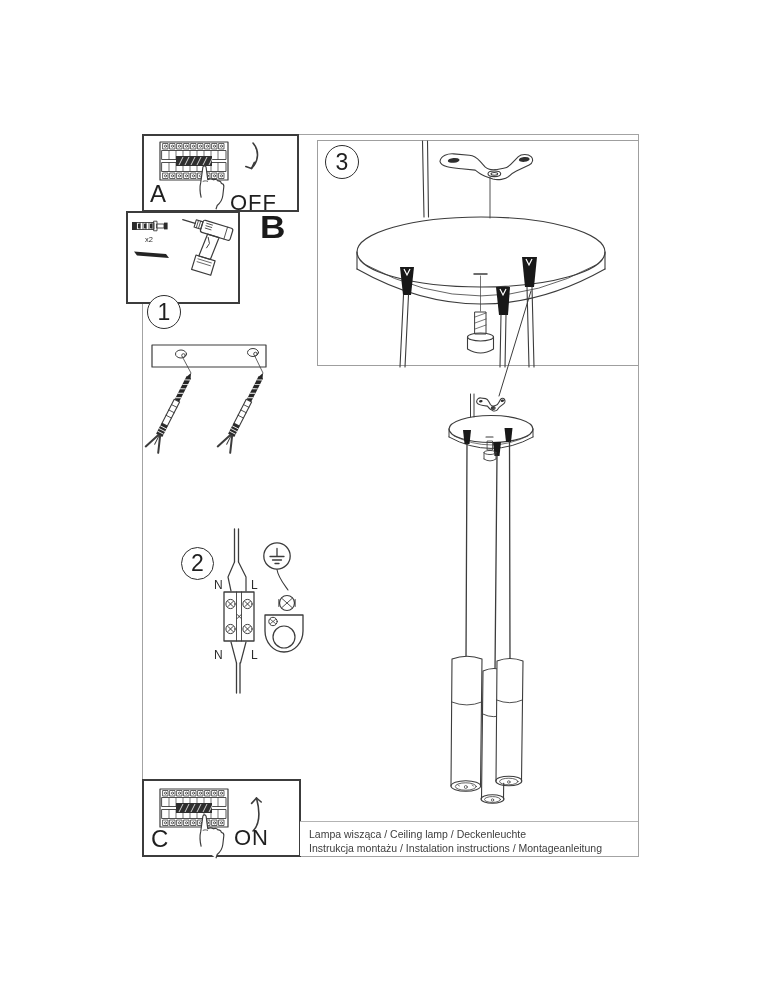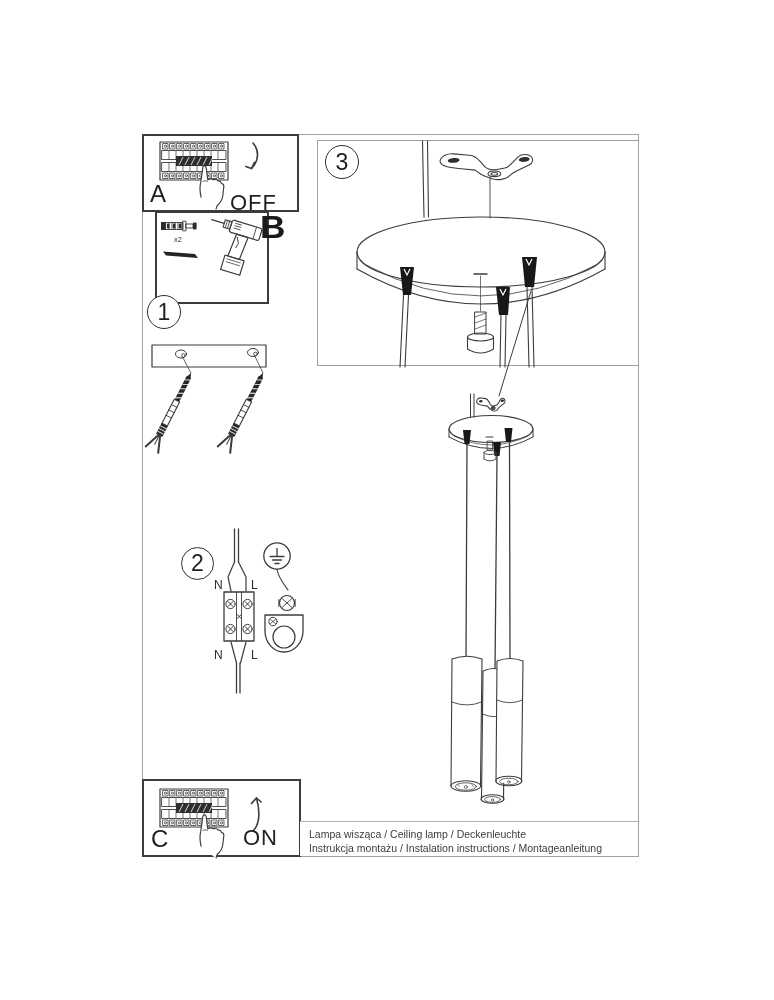--- a/index.html
+++ b/index.html
@@ -103,21 +103,21 @@
       </g>
       <g transform="translate(92,4)">
         <path class="ln" stroke-width="1.6" d="M17,3 C23,10 23.5,20 15.5,28.5"></path>
         <path class="ln" stroke-width="1.6" d="M15.5,28.5 L9.8,26.6 M15.5,28.5 L18.4,22.4"></path>
       </g>
     </svg>
     <div class="abs biglabel" style="left:6px;top:44px;">A</div>
     <div class="abs switchlabel" style="left:86px;top:42px;margin-top:12px;">OFF</div>
   </div>
 
-  <div class="abs stepbox" style="left:155px;top:211px;width:114px;height:93px;">
+  <div class="abs stepbox" style="left:126px;top:211px;width:114px;height:93px;">
     <svg width="114" height="77" viewBox="0 0 114 77">
       <g transform="translate(4,7)">
         <rect x="0" y="2" width="5" height="8" fill="#2b2b2b"></rect>
         <g class="ln" stroke-width="0.9">
           <rect x="5" y="2.5" width="17" height="7"></rect>
           <path d="M8,2.5 V9.5 M11,2.5 V9.5 M14,2.5 V9.5 M17,2.5 V9.5 M20,2.5 V9.5"></path>
         </g>
         <rect x="6" y="3.6" width="2.4" height="4.8" fill="#2b2b2b"></rect>
           <rect x="12" y="3.6" width="2.4" height="4.8" fill="#2b2b2b"></rect>
           <rect x="18" y="3.6" width="2.4" height="4.8" fill="#2b2b2b"></rect>
@@ -388,16 +388,16 @@
       <g transform="translate(49,28) scale(0.82)">
         <path d="M10,46 C8,38 8,33 9.5,27 L12,9 C12.4,6.6 15.6,6.6 16,9 L18,24 C20,22.8 23,22.8 25,24.2 C27,23 29.5,23.6 30.5,25.6 C32.5,25.2 34.4,26.6 34.6,28.6 C36.4,28.8 37.8,30.3 37.6,32.3 L36.4,43 C35.8,49 33,52.5 29.5,55.5 L28,60" fill="#ffffff" stroke="#3c3c3c" stroke-width="1.4" stroke-linejoin="round"></path>
         <path class="ln" stroke-width="1" d="M12.3,26 C14,25.2 16,25.2 17.8,26"></path>
       </g>
       <g transform="translate(95,8)">
         <path class="ln" stroke-width="1.6" d="M14,42 C20,36 22,26 17.5,9"></path>
         <path class="ln" stroke-width="1.6" d="M17.5,9 L12.6,14.4 M17.5,9 L22.2,13"></path>
       </g>
     </svg>
     <div class="abs biglabel" style="left:7px;top:44px;">C</div>
-    <div class="abs switchlabel" style="left:99px;top:44px;">ON</div>
+    <div class="abs switchlabel" style="left:90px;top:44px;">ON</div>
   </div>
 
 </div>
 
 </body></html>

